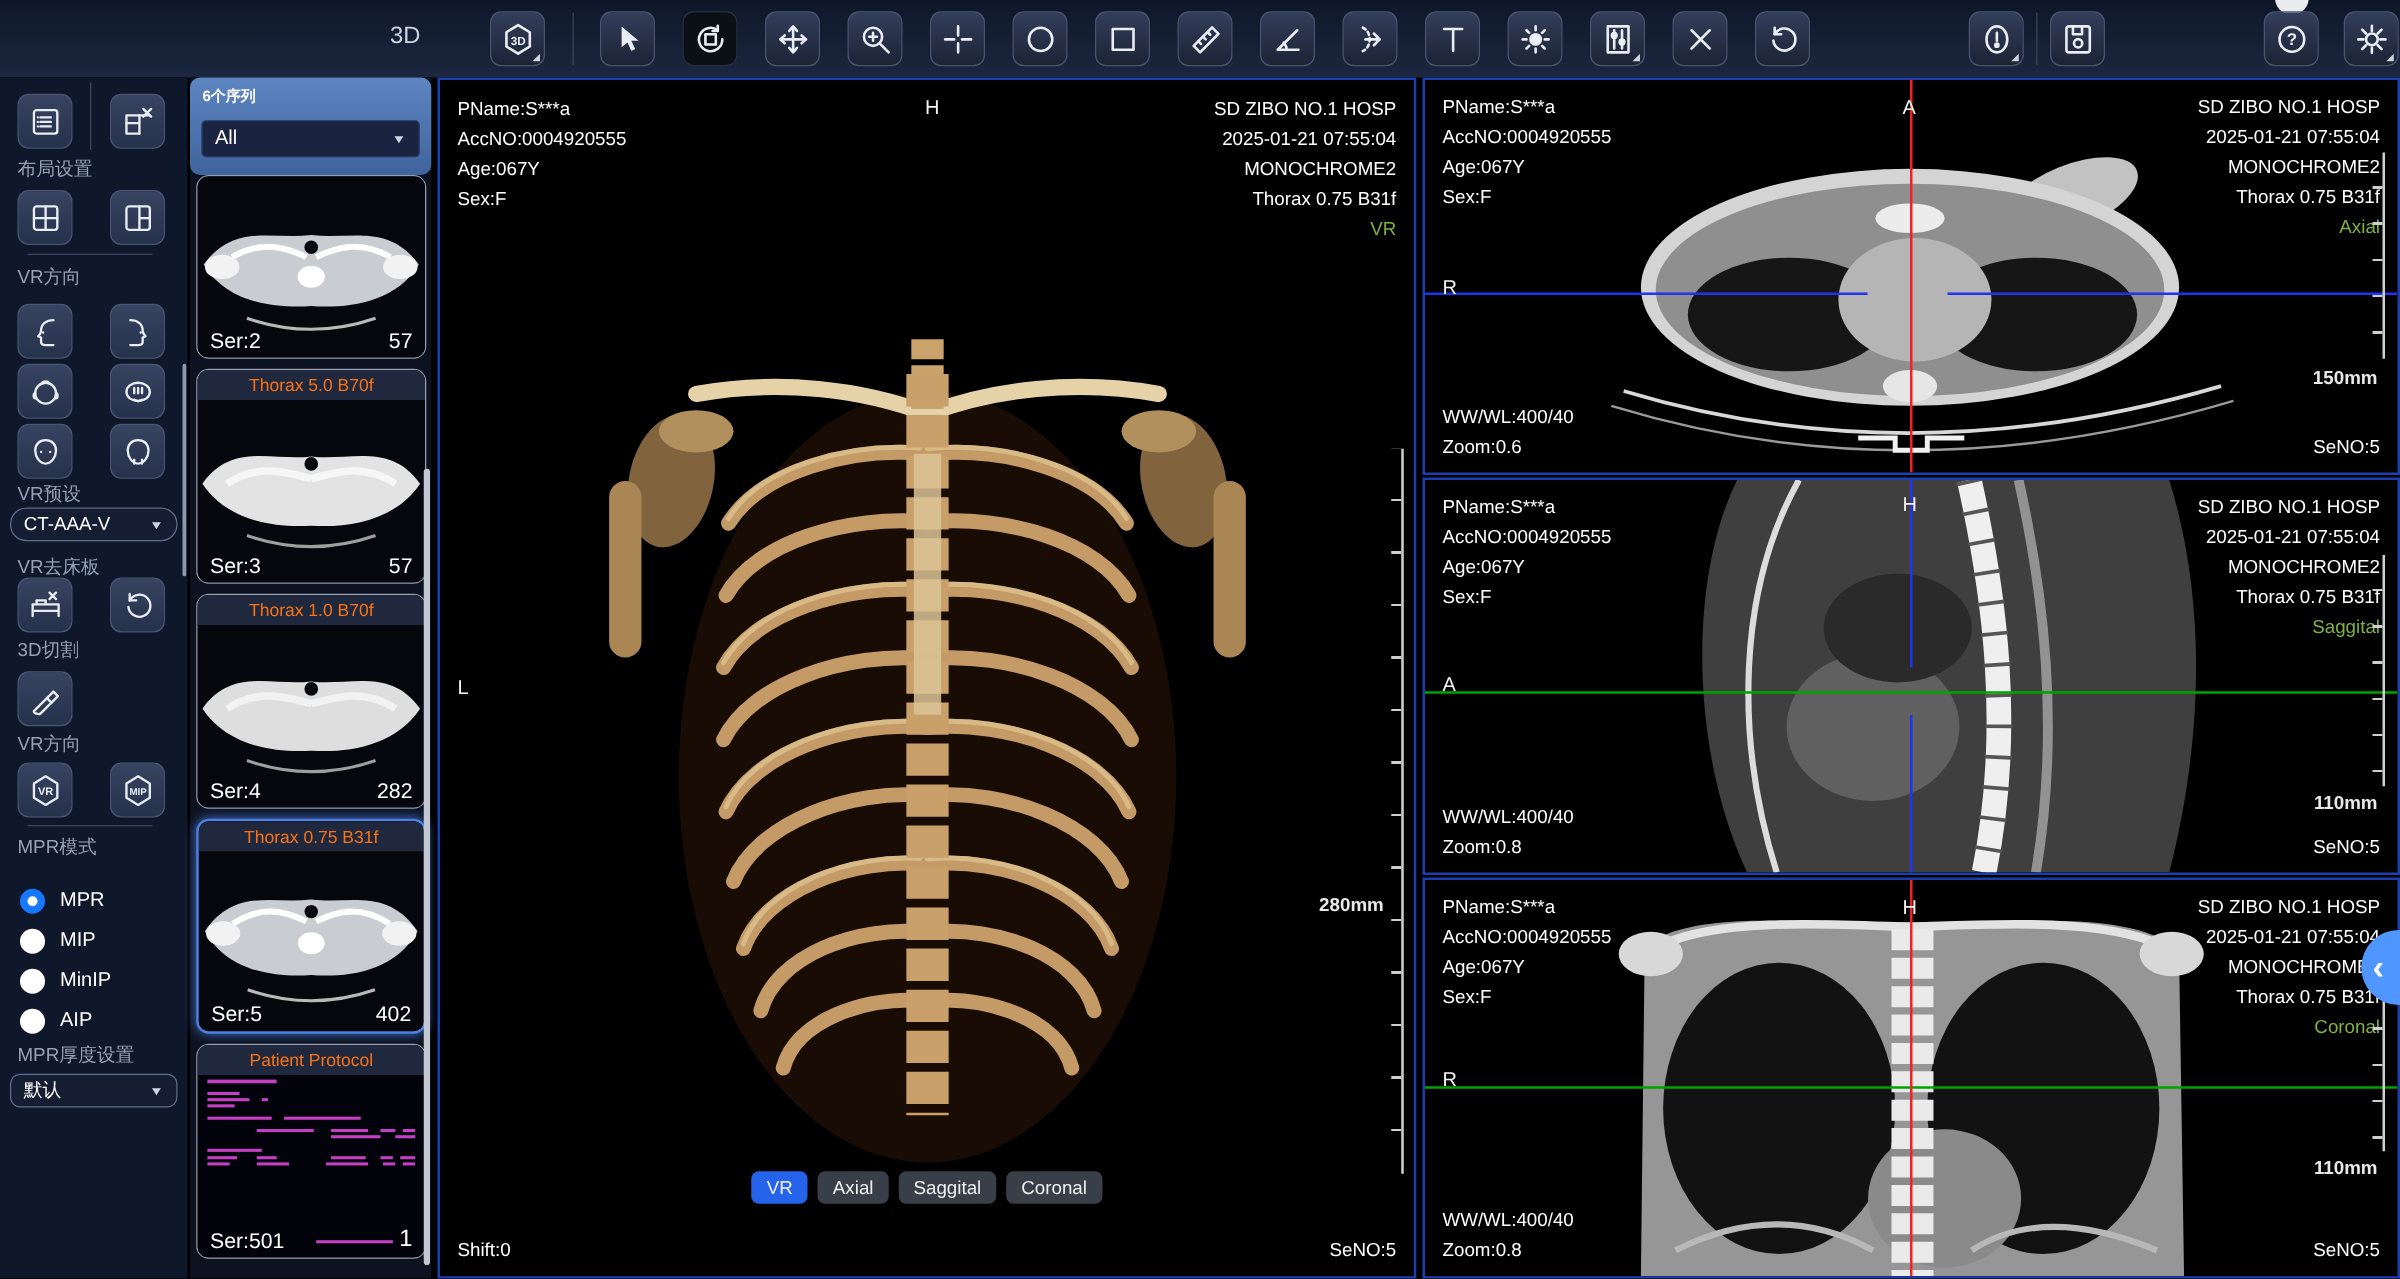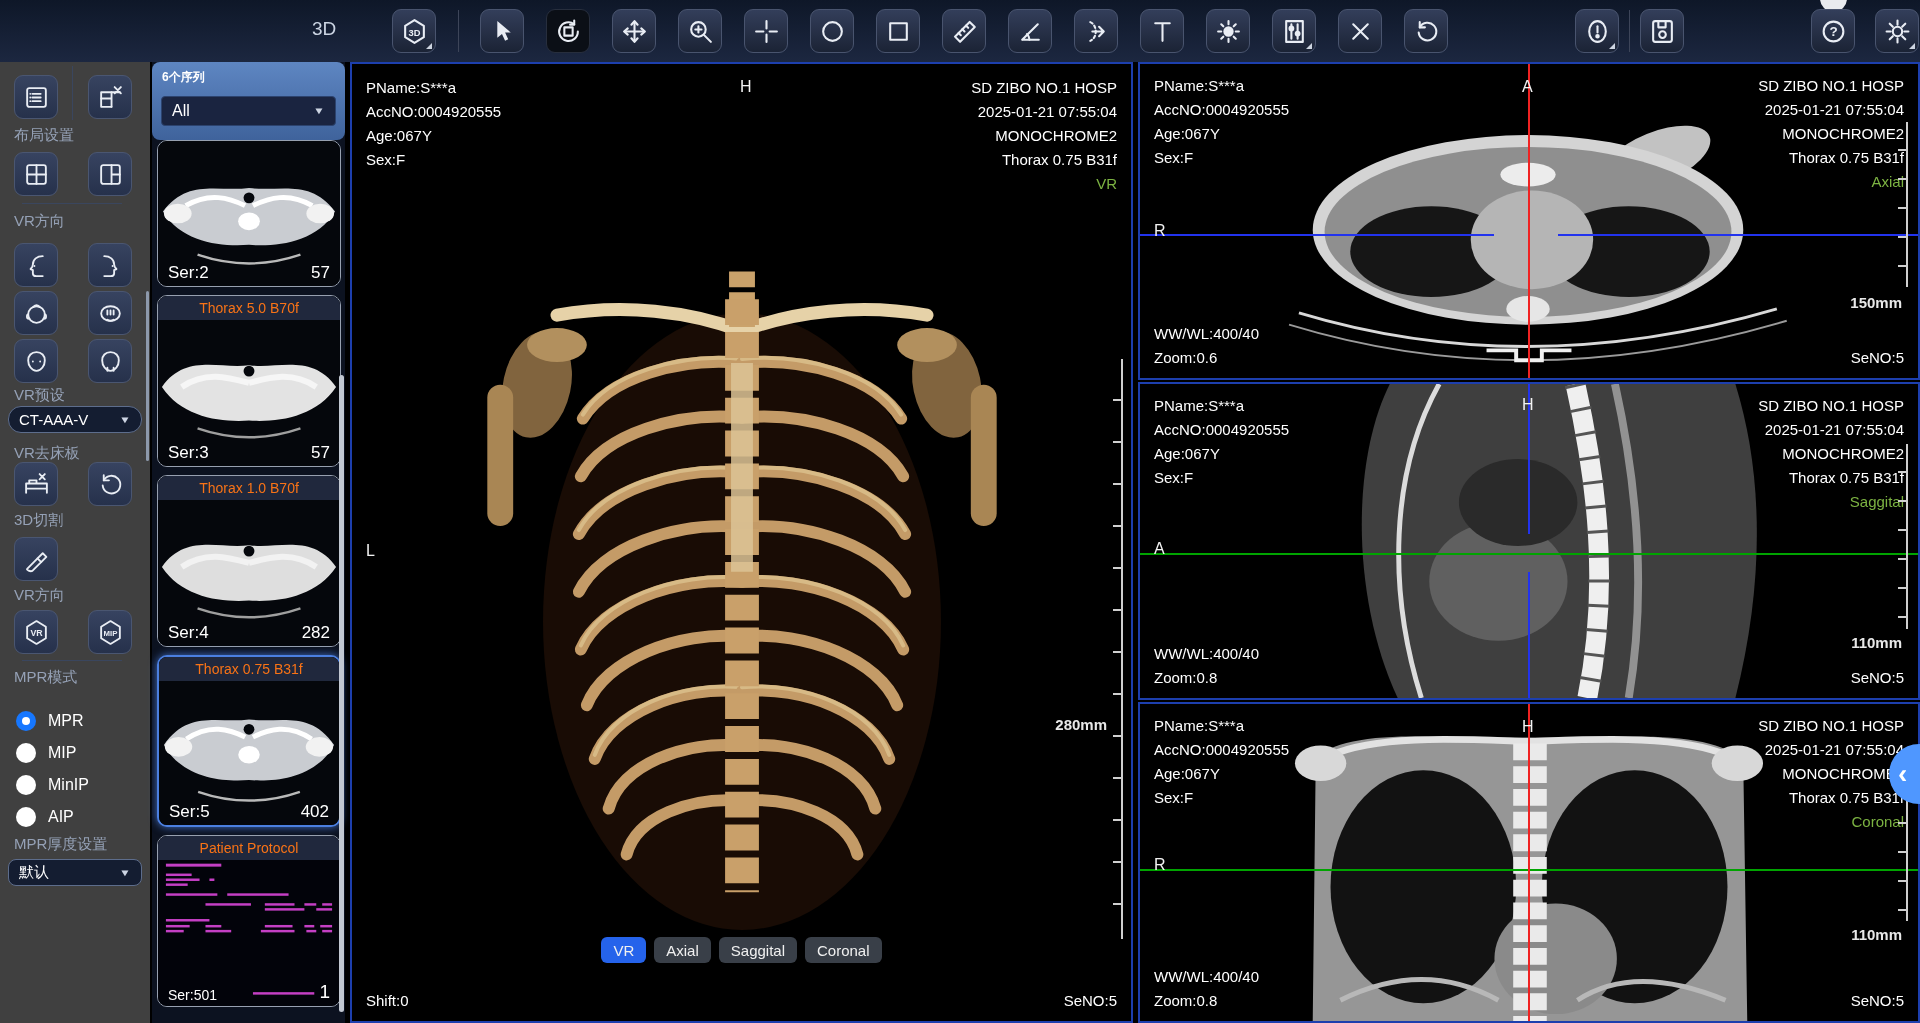--- a/index.html
+++ b/index.html
@@ -26,21 +26,21 @@
   .tbtn svg text{fill:#e9edf4;stroke:none;font-weight:bold;}
   .has-more::after{content:"";position:absolute;right:3px;bottom:3px;
                    border-left:6px solid transparent;border-bottom:6px solid #cdd4e0;}
   .tdiv{width:1px;height:42px;background:#3d4559;flex:none;}
   .right-tools{position:absolute;right:1px;top:9px;display:flex;gap:20px;}
   .avatar{position:absolute;left:1820px;top:-15px;width:27px;height:27px;border-radius:50%;
           background:#e9ebef;}
   .swoosh{position:absolute;left:0;top:0;pointer-events:none;}
 
   
-  .sidebar{position:absolute;left:0;top:62px;width:150px;height:961px;background:#404040;}
+  .sidebar{position:absolute;left:0;top:62px;width:150px;height:961px;background:#0f172a;}
   .sbtn{position:absolute;width:44px;height:44px;border-radius:9px;
         background:linear-gradient(#374360,#26314b);border:1px solid #4a5671;
         display:flex;align-items:center;justify-content:center;}
   .sbtn svg{width:27px;height:27px;stroke:#e9edf4;fill:none;stroke-width:1.8;
             stroke-linecap:round;stroke-linejoin:round;}
   .sbtn svg text{fill:#e9edf4;stroke:none;font-weight:bold;}
   .slabel{position:absolute;left:14px;color:#95a1b6;font-size:15px;white-space:nowrap;}
   .sdivider{position:absolute;left:22px;width:100px;height:1px;background:#3a465e;}
   .svline{position:absolute;left:72px;width:1px;background:#3a465e;}
   .sselect{position:absolute;left:8px;width:134px;height:27px;border-radius:13px;
@@ -471,21 +471,21 @@
             <rect x="164" y="90" width="12" height="2.5"></rect>
           <rect x="8" y="95" width="18" height="2.5"></rect>
             <rect x="48" y="95" width="26" height="2.5"></rect>
             <rect x="104" y="95" width="34" height="2.5"></rect>
             <rect x="150" y="95" width="10" height="2.5"></rect>
             <rect x="166" y="95" width="10" height="2.5"></rect>
           <rect x="96" y="158" width="62" height="2.5"></rect>
         </g>
       </svg>
       <div class="card-title">Patient Protocol</div>
-      <div class="card-ser" style="font-size:14px;">Ser:501</div>
+      <div class="card-ser" style="font-size:17px;">Ser:501</div>
       <div class="card-count" style="font-size:19px;">1</div>
     </div>
 
     <div class="ser-scroll"></div>
   </div>
 
   <div class="view" style="left:350px;top:62px;width:783px;height:961px;">
     <svg class="ct" viewBox="0 0 783 961">
       <ellipse cx="392" cy="560" rx="200" ry="310" fill="#190c05"></ellipse>
       <g id="halfSkel">

